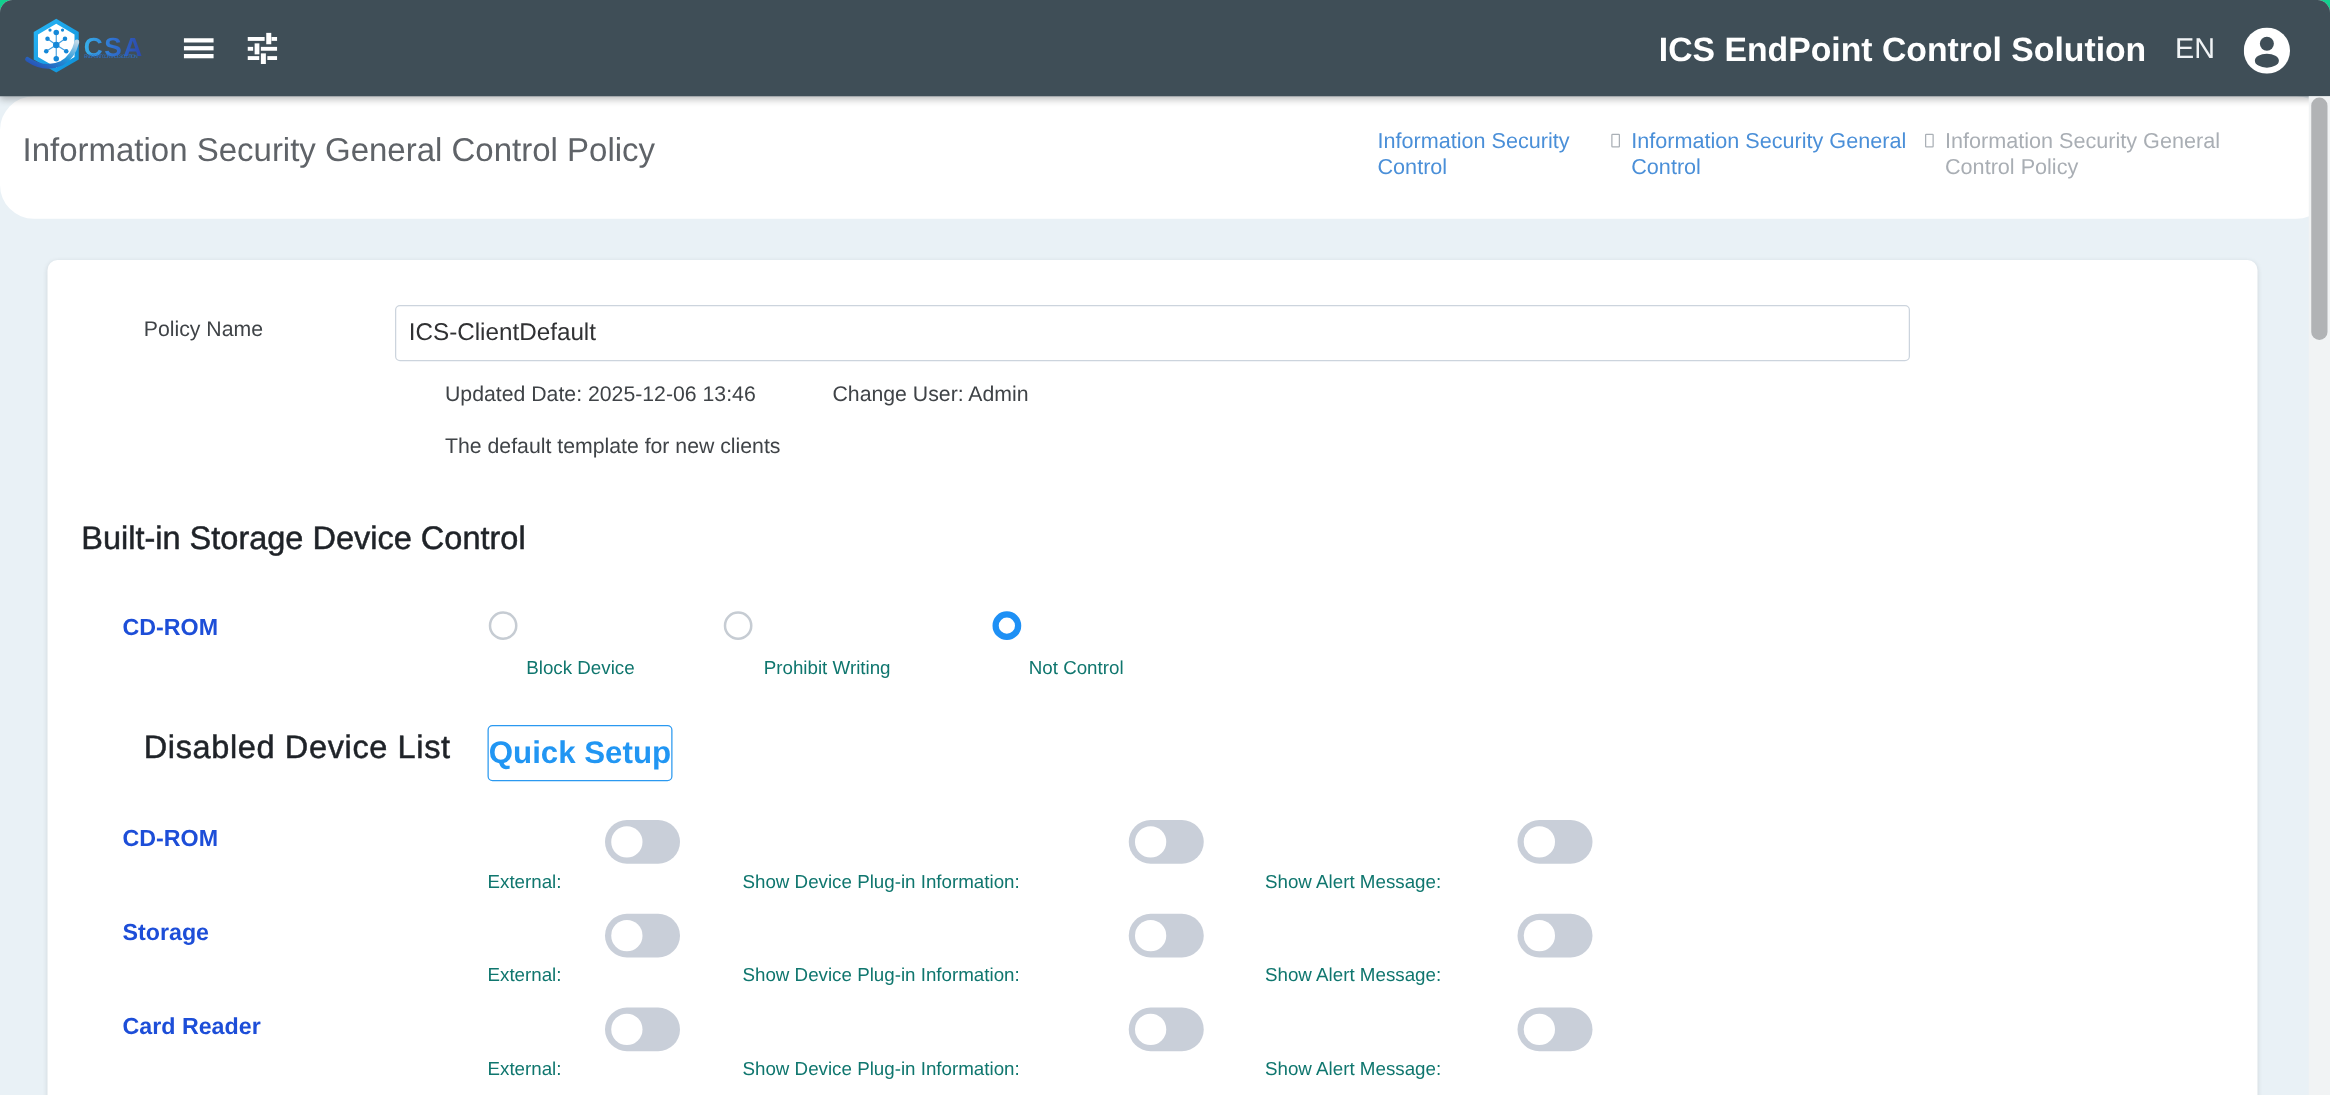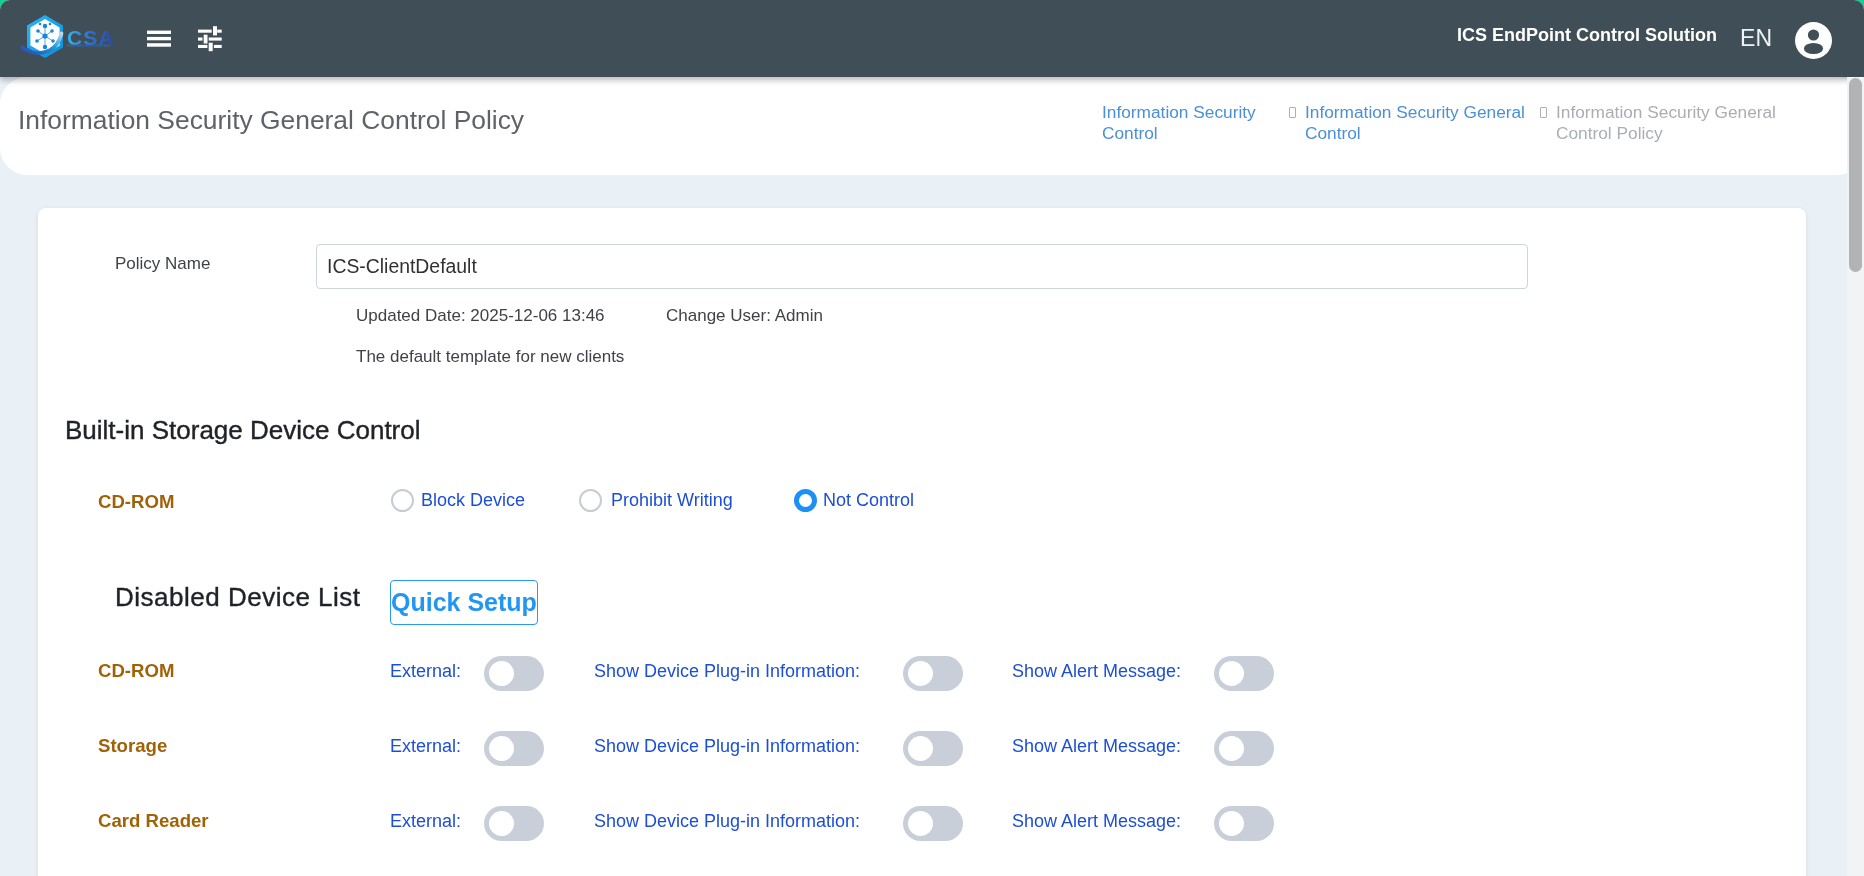--- a/index.html
+++ b/index.html
@@ -4,40 +4,40 @@
 <style>
   * { margin:0; padding:0; box-sizing:border-box; }
   html,body { width:1864px; height:876px; overflow:hidden; background:#12d08e; }
   body { font-family:"Liberation Sans", sans-serif; position:relative; }
   .app { position:absolute; left:0; top:0; width:1864px; height:876px;
          border-radius:10px 10px 0 0; overflow:hidden; background:#e9f1f6; }
 
   
   .topbar { position:absolute; left:0; top:0; width:1864px; height:77px;
             background:#3f4e57; box-shadow:0 3px 6px rgba(0,0,0,0.28); z-index:5; }
-  .tb-title { position:absolute; top:25px; right:147px; font-size:18px; font-weight:bold;
+  .tb-title { position:absolute; top:25px; right:147px; font-size:27px; font-weight:bold;
               color:#ffffff; white-space:nowrap; }
   .tb-en { position:absolute; top:25px; right:92px; font-size:23px; color:#f0f3f5; }
   .icon { position:absolute; }
 
   
   .pagehead { position:absolute; left:0; top:77px; width:1864px; height:98px; background:#ffffff;border-radius:27px; }
   .pg-title { position:absolute; left:18px; top:28px; font-size:26.4px; color:#5f6368; white-space:nowrap; }
   .bc { position:absolute; font-size:17.3px; line-height:21px; }
   .bc-blue { color:#4a8fd8; }
   .bc-grey { color:#a9aeb4; }
   .bc-sep { position:absolute; width:7px; height:11px; border:1.5px solid #aab0b6; border-radius:1px; }
 
   
   .card { position:absolute; left:38px; top:208px; width:1768px; height:700px;
           background:#ffffff; border-radius:8px; box-shadow:0 1px 4px rgba(0,0,0,0.10); }
   .abs { position:absolute; white-space:nowrap; }
   .lab { font-size:17px; color:#3f4347;margin-left:40px; }
-  .lab2 { font-size:18px; color:#1d4ed8; }
-  .boldname { font-size:18.6px; font-weight:bold; color:#a16207; }
+  .lab2 { font-size:15px; color:#0f766e;margin-top:36px; }
+  .boldname { font-size:18.6px; font-weight:bold; color:#1d4ed8; }
   .h2 { font-size:26px; font-weight:500; color:#1f2328; -webkit-text-stroke:0.4px #1f2328; }
 
   .pinput { position:absolute; left:278px; top:36px; width:1212px; height:45px;
             border:1px solid #ccd4dd; border-radius:4px; background:#fff; }
   .pinput span { position:absolute; left:10px; top:10px; font-size:19.4px; font-weight:500;
                  color:#303133; }
 
   
   .radio { position:absolute; width:23px; height:23px; border-radius:50%; background:#fff; }
   .radio.off { border:2px solid #c6ccd3; }

